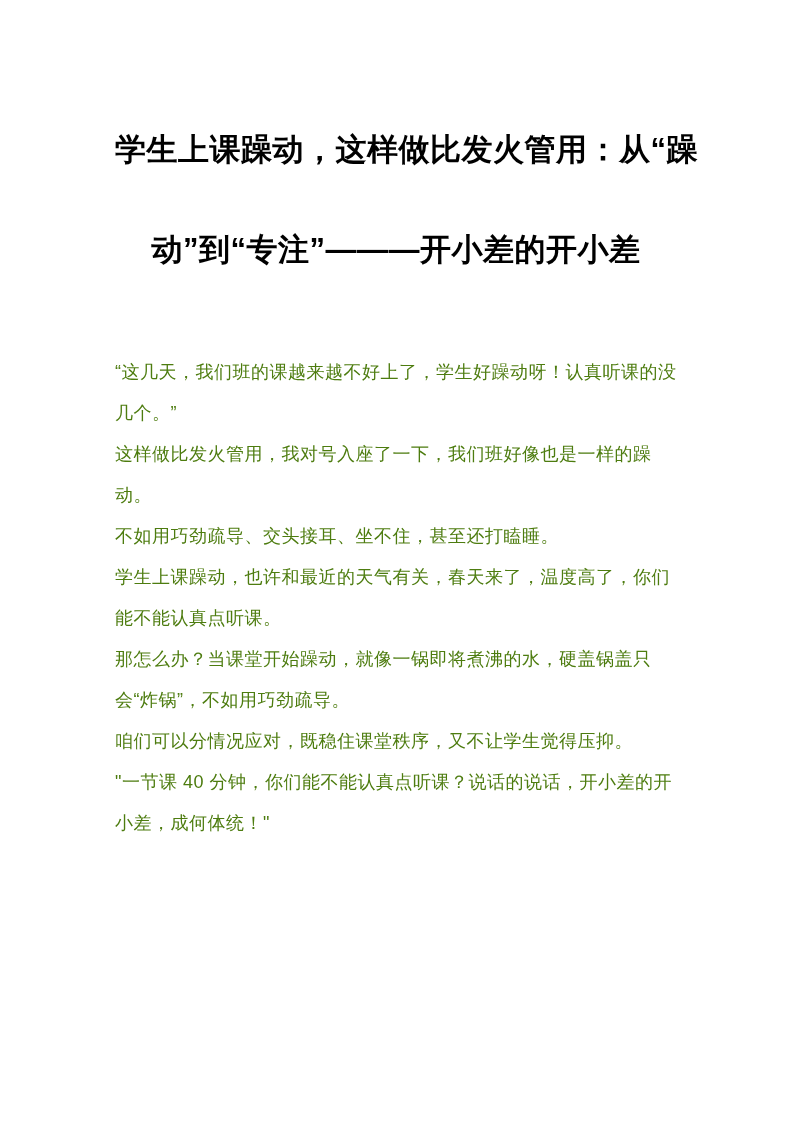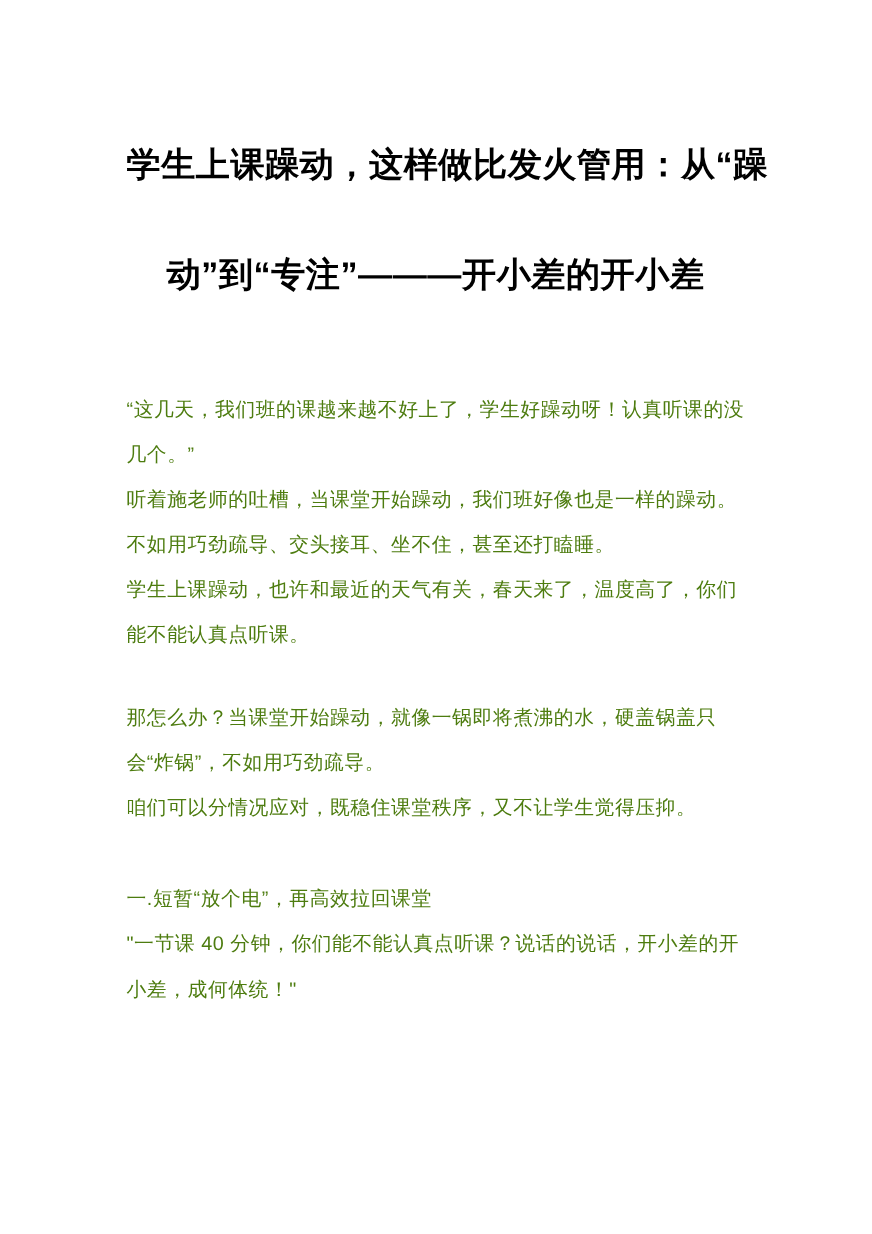--- a/index.html
+++ b/index.html
@@ -42,42 +42,40 @@
     letter-spacing: 0.5px;
     color: #4d7c0f;
     text-align: left;
   }
   .body-text p {
     margin: 0;
     padding: 0;
     word-break: break-all;
   }
   .body-text p.gap-before {
-    margin-top: 34px;
   }
   .body-text p.gap-before-lg {
     margin-top: 42px;
   }
 </style>
 </head>
 <body>
 
 <div class="page">
   <div class="content">
 
     <h1 class="title">
       <div class="title-line">学生上课躁动，这样做比发火管用：从“躁</div>
       <div class="title-line">动”到“专注”———开小差的开小差</div>
     </h1>
 
     <div class="body-text">
       <p>“这几天，我们班的课越来越不好上了，学生好躁动呀！认真听课的没几个。”</p>
-      <p>听着施老师的吐槽，当课堂开始躁动，我们班好像也是一样的躁动。</p>
+      <p>这样做比发火管用，我对号入座了一下，我们班好像也是一样的躁动。</p>
       <p>不如用巧劲疏导、交头接耳、坐不住，甚至还打瞌睡。</p>
       <p>学生上课躁动，也许和最近的天气有关，春天来了，温度高了，你们能不能认真点听课。</p>
       <p class="gap-before">那怎么办？当课堂开始躁动，就像一锅即将煮沸的水，硬盖锅盖只会“炸锅”，不如用巧劲疏导。</p>
       <p>咱们可以分情况应对，既稳住课堂秩序，又不让学生觉得压抑。</p>
-      <p class="gap-before-lg">一.短暂“放个电”，再高效拉回课堂</p>
       <p>"一节课 40 分钟，你们能不能认真点听课？说话的说话，开小差的开小差，成何体统！"</p>
     </div>
 
   </div>
 </div>
 
 </body></html>

